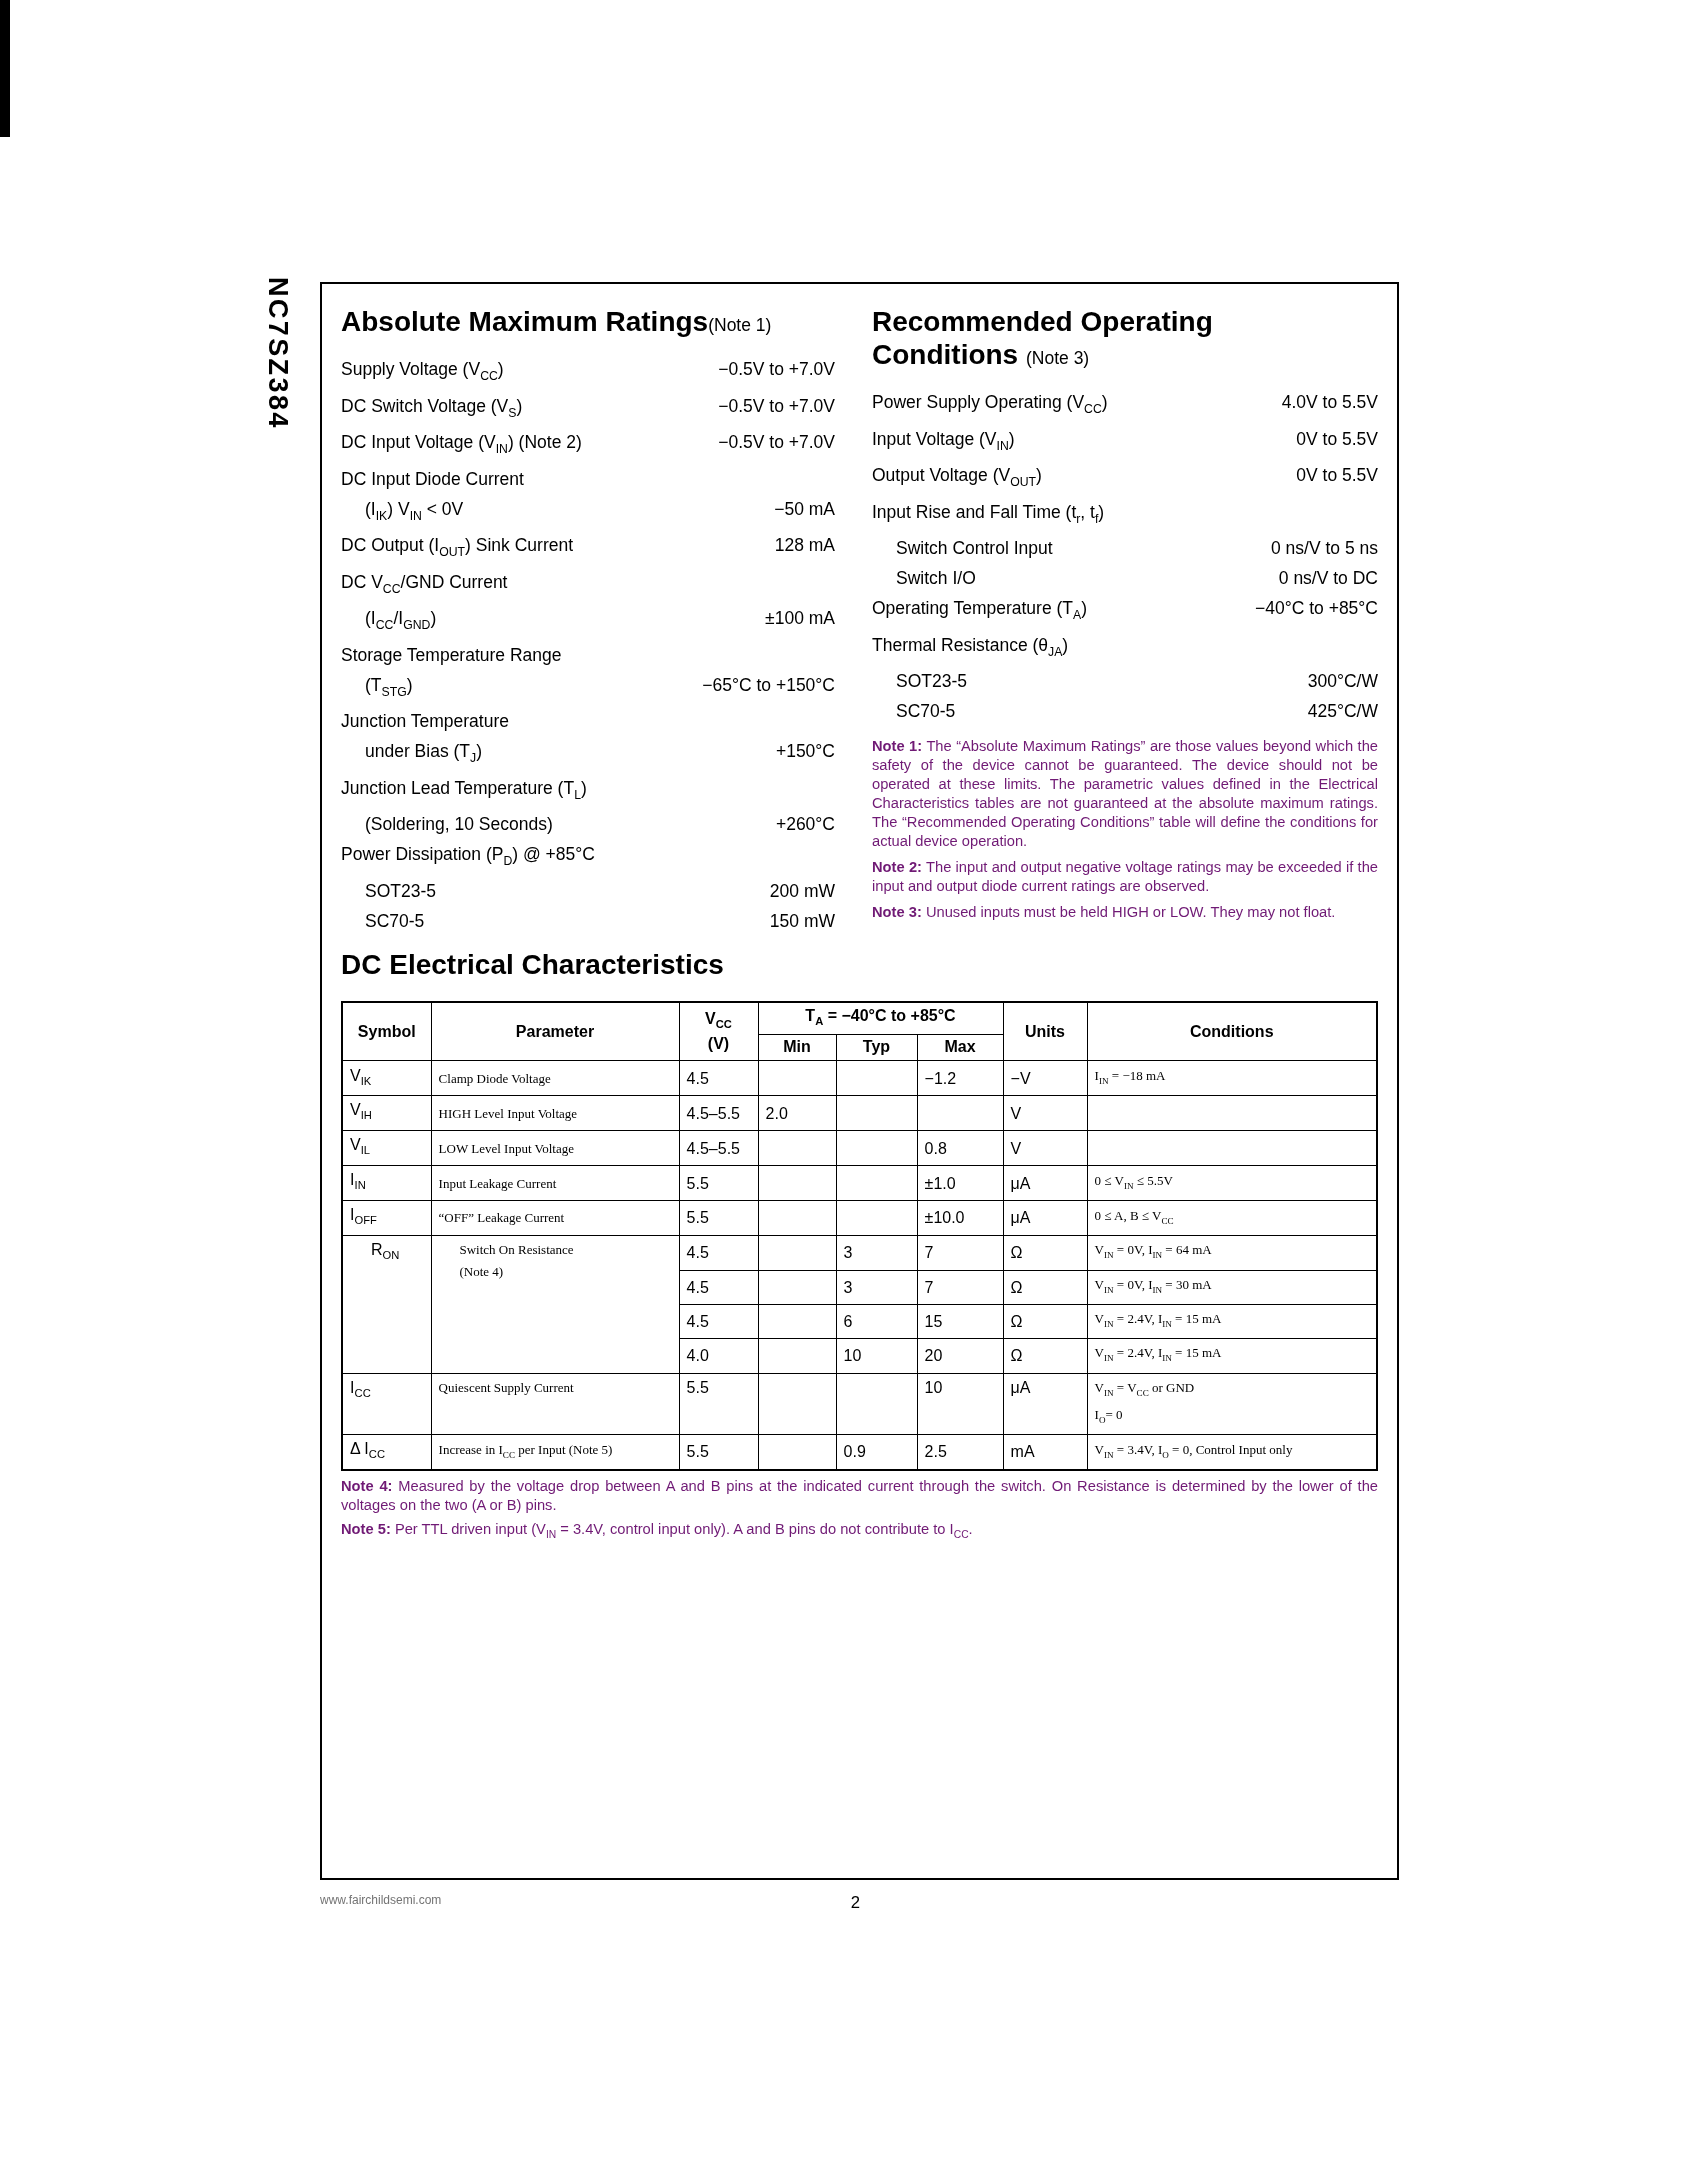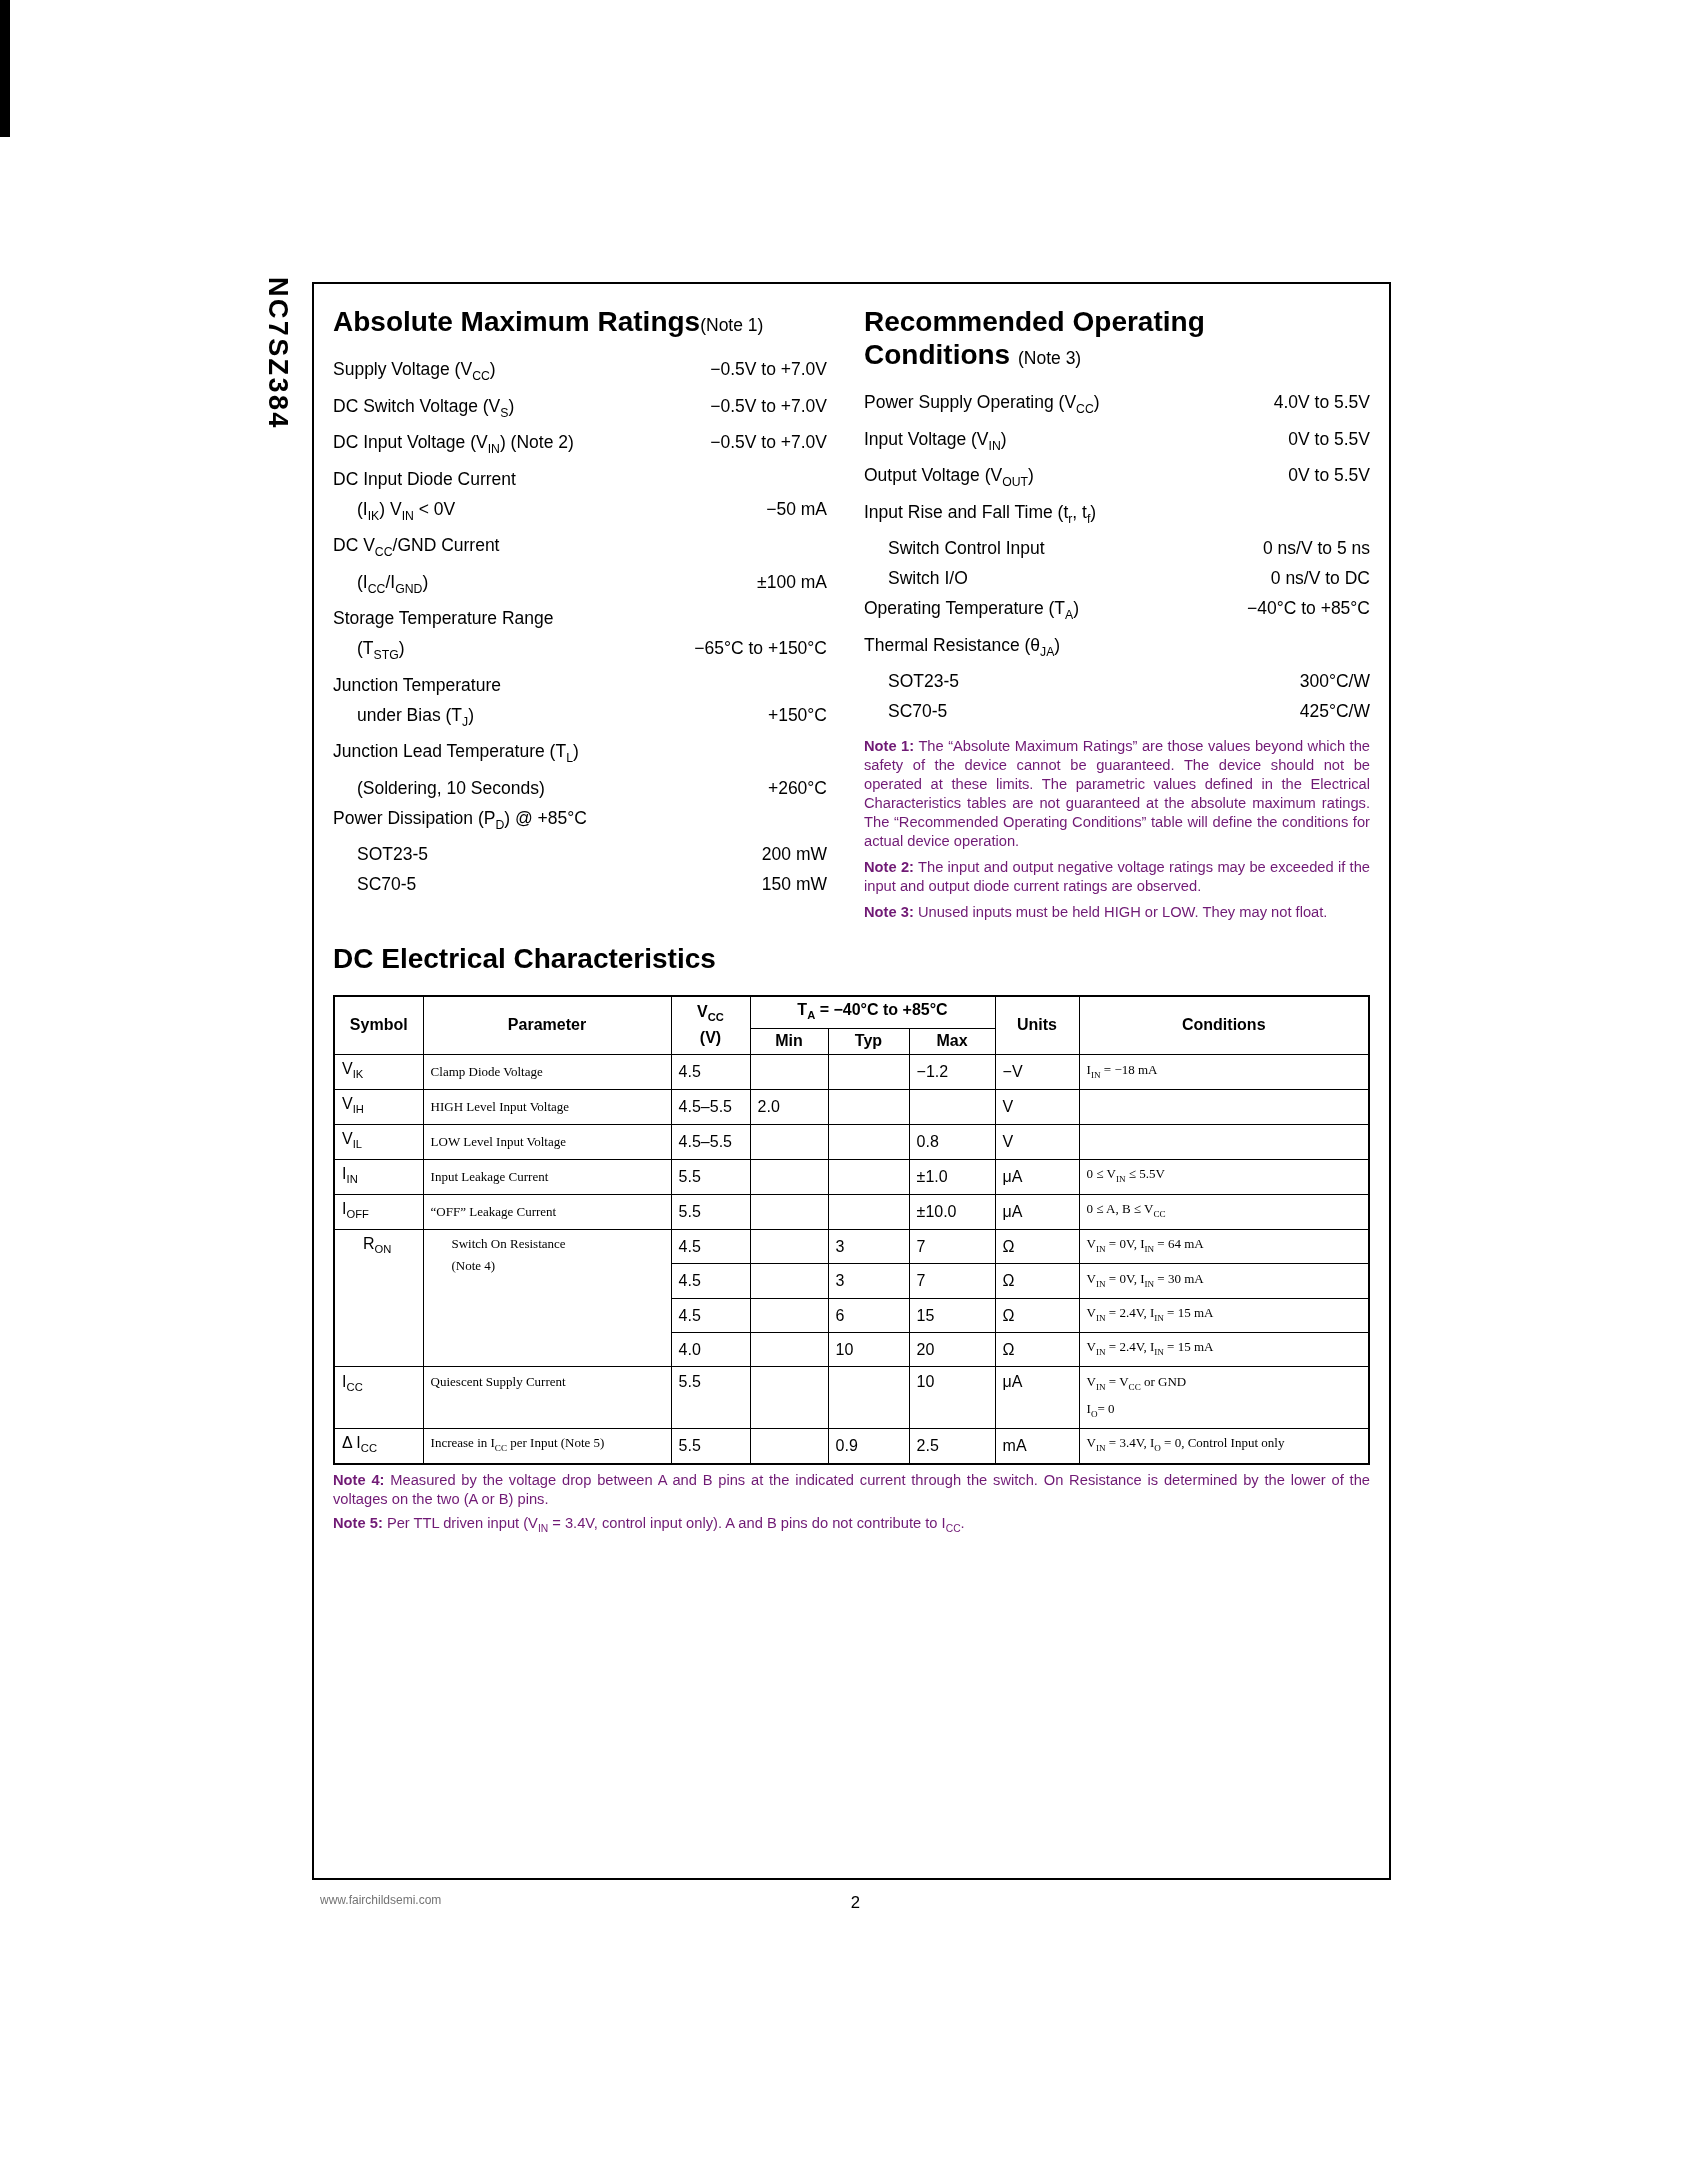--- a/index.html
+++ b/index.html
@@ -14,21 +14,21 @@
 
   .scan-mark { position: absolute; left: 0; top: 0; width: 10.3px; height: 137px; background: #000; }
 
   .partnum {
     position: absolute; left: 262px; top: 277px;
     writing-mode: vertical-rl;
     font-size: 27px; font-weight: bold; letter-spacing: 2.4px; color: #000;
   }
 
   .frame {
-    position: absolute; left: 312px; top: 282px;
+    position: absolute; left: 320px; top: 282px;
     width: 1079px; height: 1598px;
     border: 2.4px solid #000;
     padding: 20.6px 19px;
   }
 
   .top-cols { display: flex; gap: 37px; }
   .col-left  { flex: 0 0 494px; width: 494px; }
   .col-right { flex: 1 1 auto; min-width: 0; }
 
   .sec-title { font-size: 28px; font-weight: bold; line-height: 33px; color: #000; }
@@ -100,20 +100,24 @@
               <span class="spec-label">DC Input Voltage (V<sub>IN</sub>) (Note 2)</span>
               <span class="spec-value">−0.5V to +7.0V</span>
             </div>
             <div class="spec-row">
               <span class="spec-label">DC Input Diode Current</span>
               <span class="spec-value"></span>
             </div>
             <div class="spec-row indent">
               <span class="spec-label">(I<sub>IK</sub>) V<sub>IN</sub> &lt; 0V</span>
               <span class="spec-value">−50 mA</span>
+            </div>
+            <div class="spec-row">
+              <span class="spec-label">DC Output (I<sub>OUT</sub>) Sink Current</span>
+              <span class="spec-value">128 mA</span>
             </div>
             <div class="spec-row">
               <span class="spec-label">DC V<sub>CC</sub>/GND Current</span>
               <span class="spec-value"></span>
             </div>
             <div class="spec-row indent">
               <span class="spec-label">(I<sub>CC</sub>/I<sub>GND</sub>)</span>
               <span class="spec-value">±100 mA</span>
             </div>
             <div class="spec-row">

